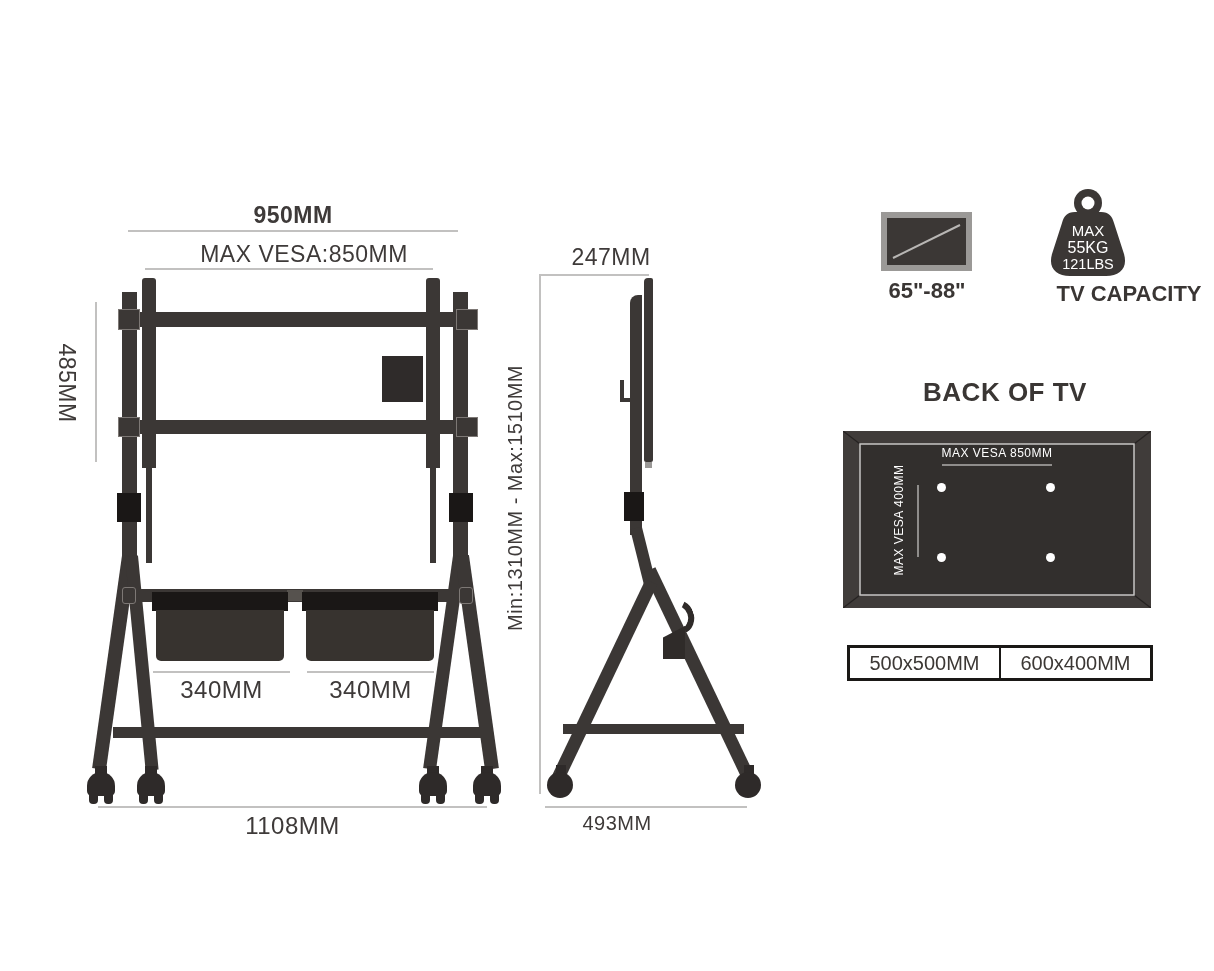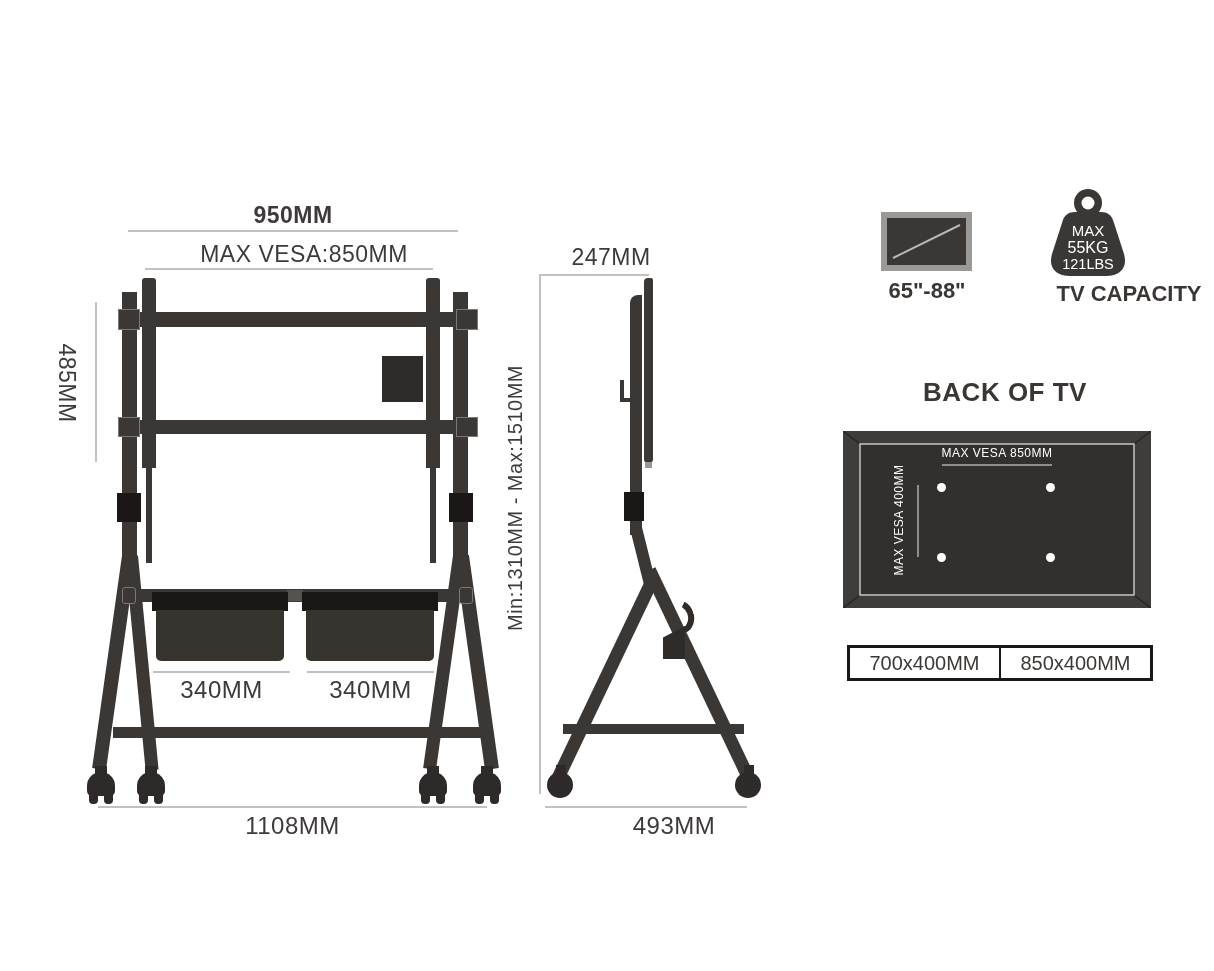--- a/index.html
+++ b/index.html
@@ -142,21 +142,21 @@
     <div class="abs" style="left:663px;top:626px;width:22px;height:33px;background:#2f2b29;clip-path:polygon(0 35%,100% 0,100% 100%,0 100%);"></div>
 
     <div class="sbar" style="left:563px;top:724px;width:181px;height:10px;"></div>
 
     <div class="abs" style="left:556px;top:765px;width:10px;height:9px;background:#2e2a29;"></div>
     <div class="abs" style="left:547px;top:772px;width:26px;height:26px;background:#2e2a29;border-radius:50%;"></div>
     <div class="abs" style="left:744px;top:765px;width:10px;height:9px;background:#2e2a29;"></div>
     <div class="abs" style="left:735px;top:772px;width:26px;height:26px;background:#2e2a29;border-radius:50%;"></div>
 
     <div class="dimline" style="left:545px;top:806px;width:202px;height:2px;"></div>
-    <div class="dimtxt" style="left:573px;top:812px;width:202px;font-size:24px;">493MM</div>
+    <div class="dimtxt" style="left:516px;top:812px;width:202px;font-size:20px;">493MM</div>
   </div>
 
   <div>
 
     <div class="abs" style="left:881px;top:212px;width:91px;height:59px;background:var(--c-tv-frame-gray,#9b9997);">
       <div class="abs" style="left:6px;top:6px;width:79px;height:47px;background:var(--c-structure,#3b3735);">
         <svg width="79" height="47">
           <line x1="6" y1="40" x2="73" y2="7" stroke="#b8b6b4" stroke-width="2"></line>
         </svg>
       </div>
@@ -193,20 +193,20 @@
     <div class="wdot" style="left:937px;top:483px;"></div>
     <div class="wdot" style="left:1046px;top:483px;"></div>
     <div class="wdot" style="left:937px;top:553px;"></div>
     <div class="wdot" style="left:1046px;top:553px;"></div>
   </div>
 
   <div class="vesa">
     <table class="vesa-grid">
       <tbody>
       <tr>
-        <td>700x400MM</td>
-        <td>850x400MM</td>
+        <td>500x500MM</td>
+        <td>600x400MM</td>
       </tr>
     </tbody>
       </table>
   </div>
 
 </div>
 
 </body></html>

